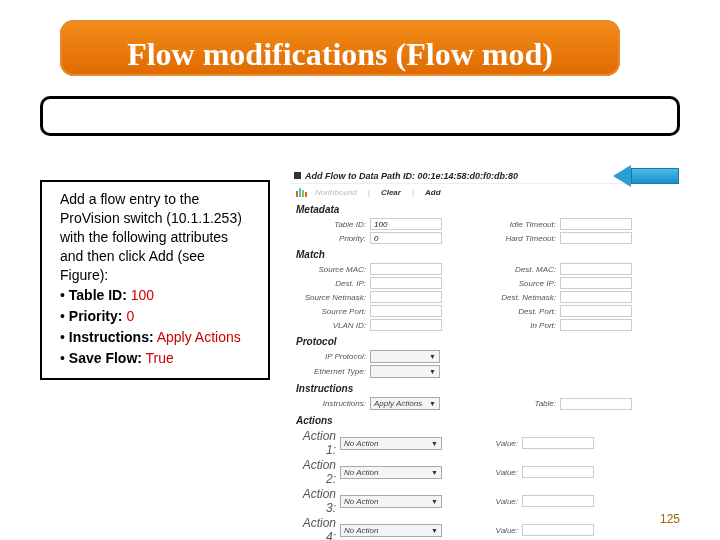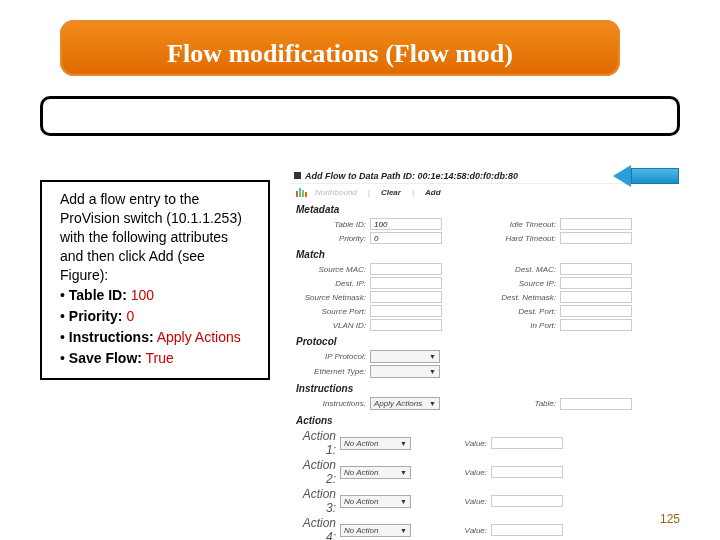--- a/index.html
+++ b/index.html
@@ -20,21 +20,21 @@
     background: linear-gradient(to bottom, #f28c1a, #e06a00);
     border-radius: 14px;
     display: flex;
     align-items: center;
     justify-content: center;
     box-shadow: 0 0 0 2px #e68a2e inset;
   }
   .title-banner span {
     color: #fff;
     font-family: Georgia, 'Times New Roman', serif;
-    font-size: 26px;
+    font-size: 32px;
     font-weight: bold;
     margin-top: 12px;
   }
   .black-box {
     position: absolute;
     left: 40px;
     top: 96px;
     width: 640px;
     height: 40px;
     border: 3px solid #000;
@@ -148,21 +148,21 @@
     padding:0 3px;
     display:flex;
     align-items:center;
     justify-content:space-between;
     min-width:70px;
   }
   .sel .caret { font-size:7px; color:#333; margin-left:4px; }
   .actions-table { padding:1px 6px; }
   .arow { display:flex; align-items:center; margin-bottom:1px; }
   .arow label.l { width:44px; text-align:right; padding-right:4px; font-size:12px; color:#555; }
-  .arow .sel { width:71px; }
+  .arow .sel { width:102px; }
   .arow label.r { width:40px; text-align:right; padding-right:4px; font-size:8px; color:#555; margin-left:40px;}
   .arow .inp2 { width:72px; height:12px; border:1px solid #ccc; background:#fff; }
   .opt-row { display:flex; align-items:center; gap:4px; padding:3px 8px; }
   .chk { width:11px; height:11px; background:#2a9fd6; display:flex; align-items:center; justify-content:center; color:#fff; font-size:9px; }
   .page-num {
     position:absolute;
     right: 40px;
     bottom: 14px;
     font-size: 12px;
     color:#a16207;

